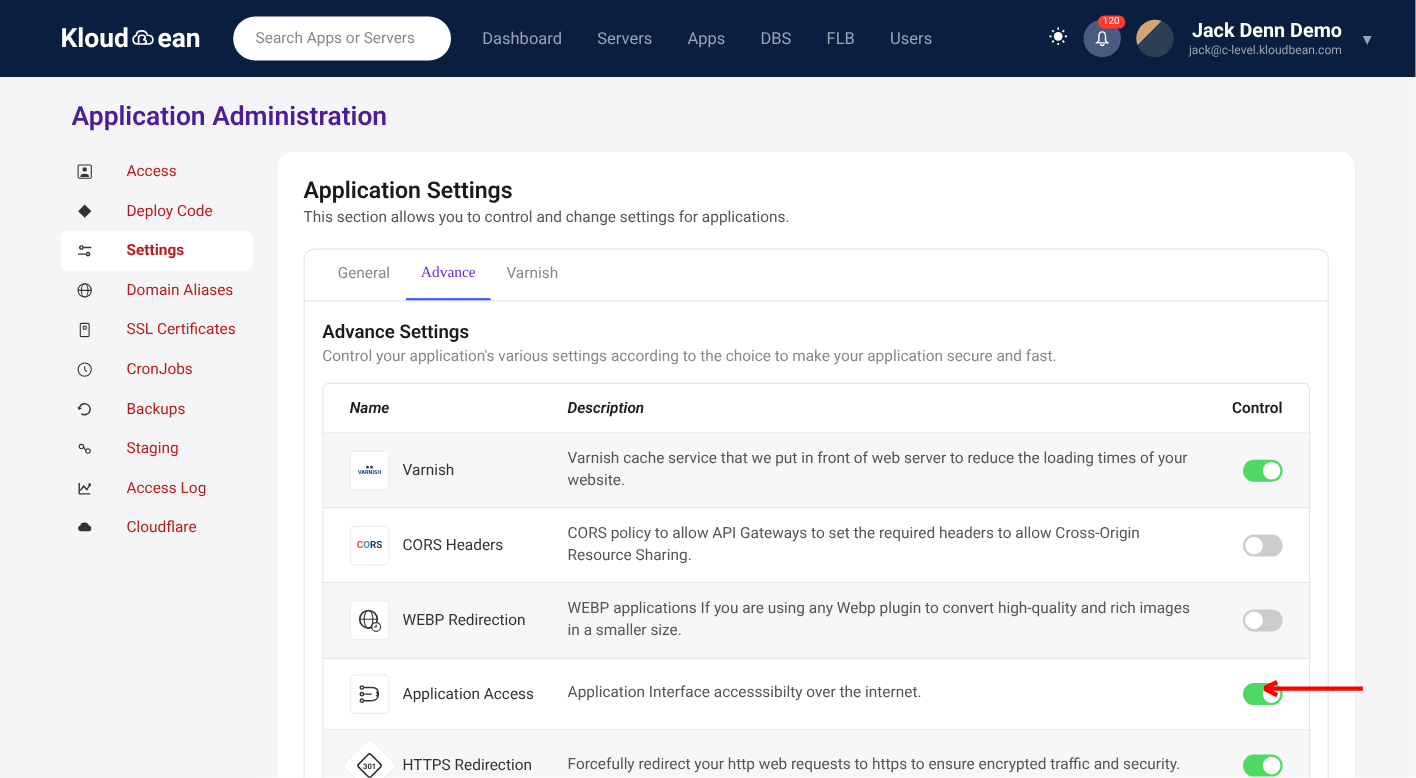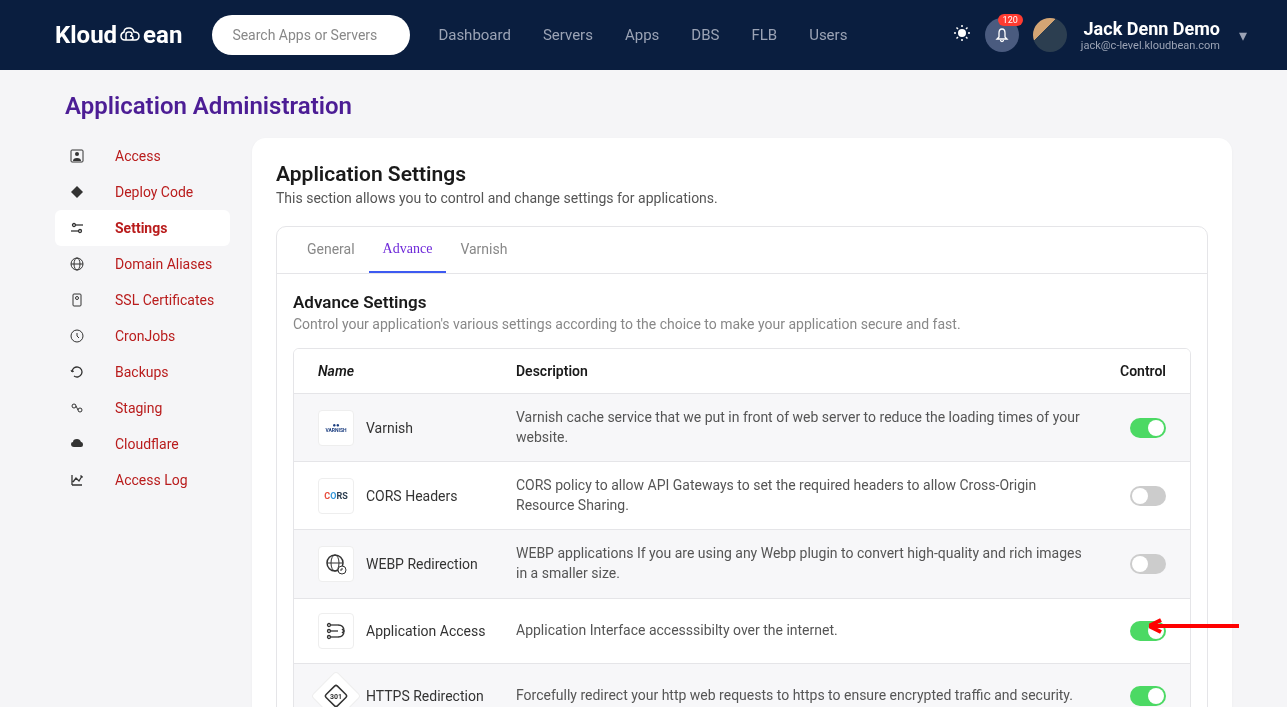--- a/index.html
+++ b/index.html
@@ -49,21 +49,21 @@
     
     
     .inner-section { padding: 18px 16px; }
     .inner-title { font-size: 17px; font-weight: 600; color: #1a1a1a; margin-bottom: 4px; }
     .inner-subtitle { font-size: 14px; color: #888; margin-bottom: 16px; }
     
     
     .settings-table { width: 100%; border: 1px solid #e5e5e8; border-radius: 6px; overflow: hidden; }
     .table-header { display: flex; background: #fff; border-bottom: 1px solid #e5e5e8; padding: 14px 24px; font-size: 14px; font-weight: 600; color: #1a1a1a; }
     .col-name { width: 198px; font-style: italic; }
-    .col-desc { flex: 1; }
+    .col-desc { flex: 1; font-style: italic; }
     .col-control { width: 60px; text-align: right; }
     .table-row { display: flex; align-items: center; padding: 14px 24px; border-bottom: 1px solid #e5e5e8; font-size: 14px; color: #333; }
     .table-row:last-child { border-bottom: none; }
     .table-row.alt { background: #f7f7f9; }
     .row-name { width: 198px; display: flex; align-items: center; gap: 12px; }
     .row-icon { width: 36px; height: 36px; background: #fff; border-radius: 4px; display: flex; align-items: center; justify-content: center; font-size: 11px; font-weight: 700; border: 1px solid #eee; }
     .row-desc { flex: 1; color: #555; line-height: 1.4; padding-right: 20px; }
     .row-control { width: 60px; display: flex; justify-content: flex-end; }
     
     
@@ -207,33 +207,33 @@
             <circle cx="4" cy="5" r="2" fill="none" stroke="#333"></circle>
             <circle cx="10" cy="9" r="2" fill="none" stroke="#333"></circle>
             <path d="M6 5 L8 9" stroke="#333"></path>
           </svg>
         </span>
       <span>Staging</span>
     </div>
     <div class="sidebar-item">
       <span class="sidebar-icon">
           <svg width="14" height="14" viewBox="0 0 14 14">
-            <path d="M4 10 Q1 10 1 7 Q1 5 3 5 Q3 2 7 2 Q10 2 11 5 Q13 5 13 8 Q13 10 11 10 Z" fill="#333"></path>
-          </svg>
-        </span>
-      <span>Cloudflare</span>
-    </div>
-    <div class="sidebar-item">
-      <span class="sidebar-icon">
-          <svg width="14" height="14" viewBox="0 0 14 14">
             <path d="M2 12 L2 2 M2 12 L12 12 M3 9 L6 5 L9 8 L12 3" fill="none" stroke="#333" stroke-width="1.3"></path>
             <path d="M10 3 L12 3 L12 5" fill="none" stroke="#333"></path>
           </svg>
         </span>
       <span>Access Log</span>
+    </div>
+    <div class="sidebar-item">
+      <span class="sidebar-icon">
+          <svg width="14" height="14" viewBox="0 0 14 14">
+            <path d="M4 10 Q1 10 1 7 Q1 5 3 5 Q3 2 7 2 Q10 2 11 5 Q13 5 13 8 Q13 10 11 10 Z" fill="#333"></path>
+          </svg>
+        </span>
+      <span>Cloudflare</span>
     </div>
   </div>
 
   <div class="content-panel">
     <div class="section-title">Application Settings</div>
     <div class="section-subtitle">This section allows you to control and change settings for applications.</div>
 
     <div class="tabs-container">
       <div class="tabs">
         <div class="tab">General</div>

